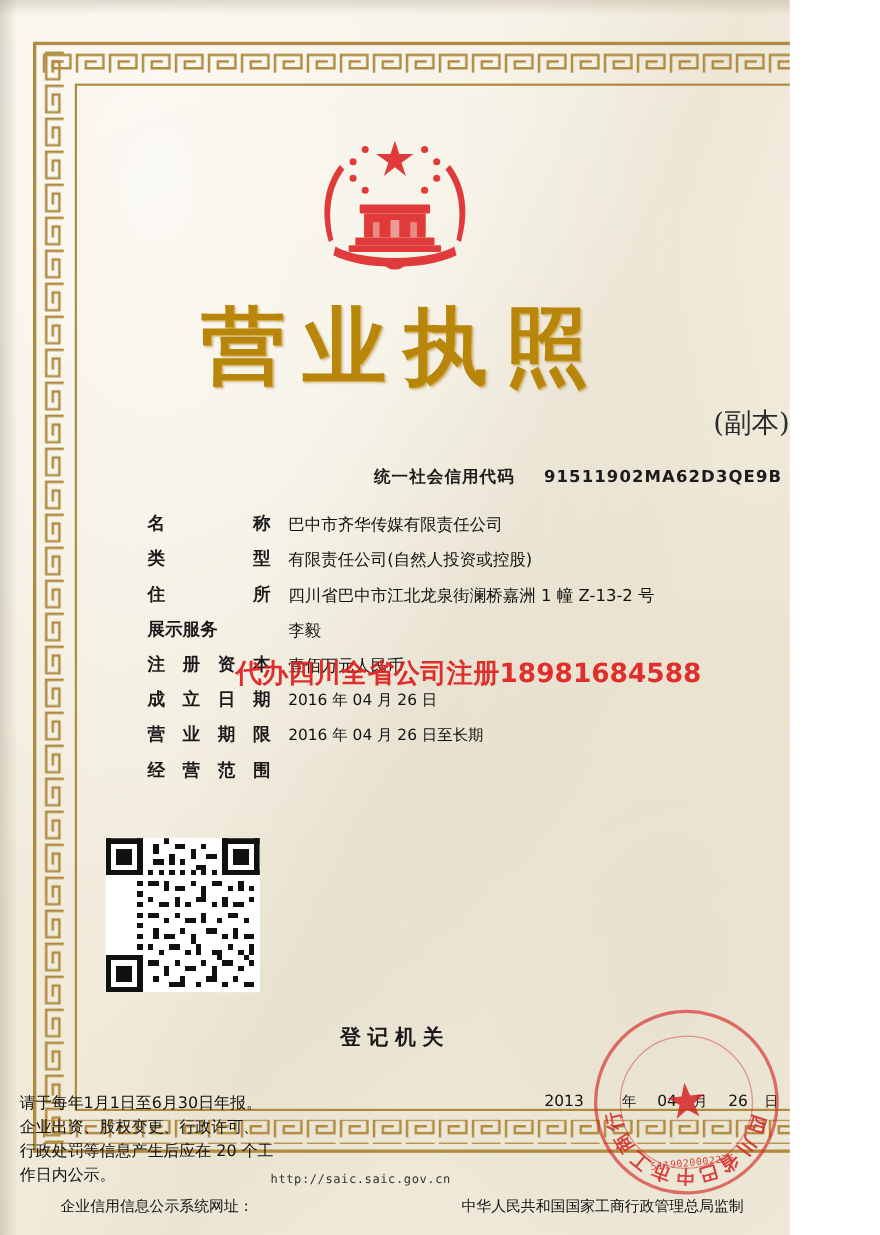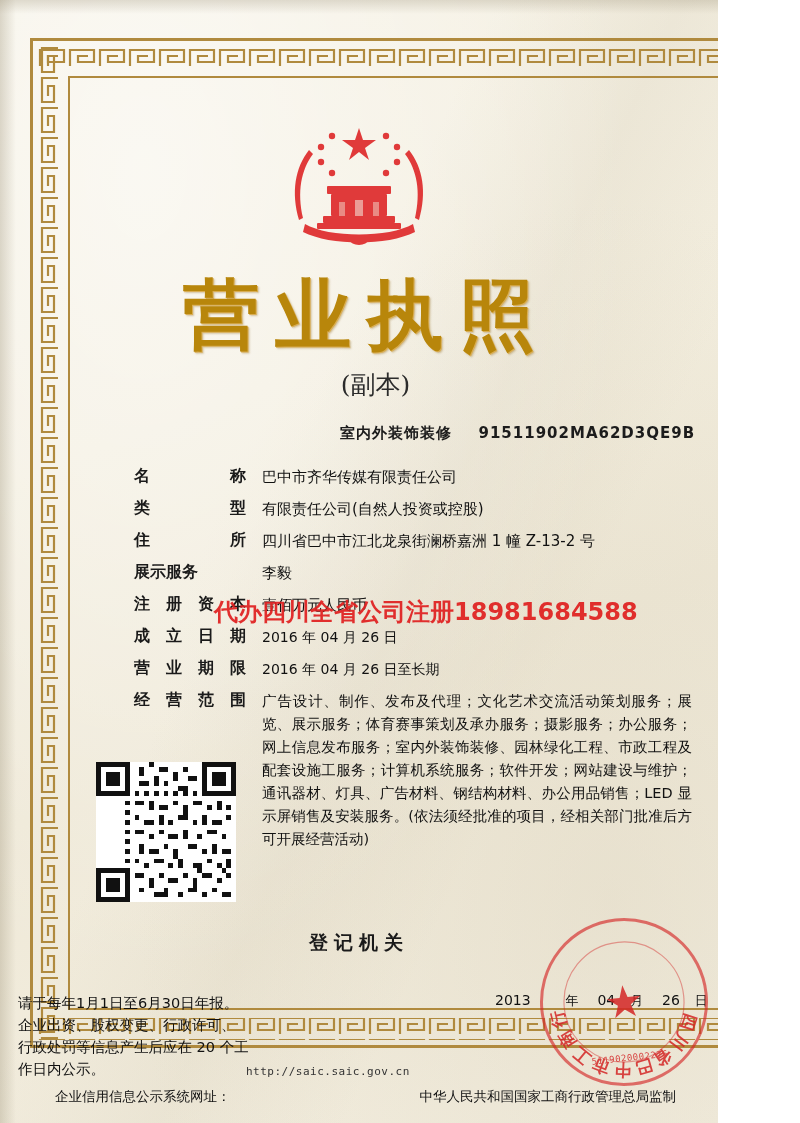--- a/index.html
+++ b/index.html
@@ -82,21 +82,21 @@
     letter-spacing: 16px;
     color: #b8860b;
     text-shadow: 1px 1px 0 #d9ae55, 2px 2px 2px rgba(140,100,20,0.35);
     text-indent: 16px;
   }
   .subtitle {
     position: absolute;
     left: 0;
     right: 0;
     top: 368px;
-    text-align: center;
+    text-align: right;
     font-family: "DejaVu Serif", "Liberation Serif", serif;
     font-size: 25px;
     color: #2b2b2b;
     margin-left: 33px;
   }
 
   .credit-code {
     position: absolute;
     left: 340px;
     top: 424px;
@@ -345,21 +345,21 @@
         <path d="M36,104 C60,118 120,118 144,104 L146,112 C118,126 62,126 34,112 Z"></path>
         <ellipse cx="90" cy="120" rx="9" ry="5"></ellipse>
       </g>
     </svg>
   </div>
 
   <div class="title">营业执照</div>
   <div class="subtitle">(副本)</div>
 
   <div class="credit-code">
-    <span>室内外装饰装修</span>
+    <span>统一社会信用代码</span>
     <span style="display:inline-block;width:14px"></span>
     <span>91511902MA62D3QE9B</span>
   </div>
 
   <div class="fields">
     <div class="row">
       <div class="label">
           <span>名</span>
           <span>称</span>
         </div>
@@ -412,21 +412,20 @@
         </div>
       <div class="value small">2016 年 04 月 26 日至长期</div>
     </div>
     <div class="row">
       <div class="label">
           <span>经</span>
           <span>营</span>
           <span>范</span>
           <span>围</span>
         </div>
-      <div class="value scope">广告设计、制作、发布及代理；文化艺术交流活动策划服务；展览、展示服务；体育赛事策划及承办服务；摄影服务；办公服务；网上信息发布服务；室内外装饰装修、园林绿化工程、市政工程及配套设施工服务；计算机系统服务；软件开发；网站建设与维护；通讯器材、灯具、广告材料、钢结构材料、办公用品销售；LED 显示屏销售及安装服务。(依法须经批准的项目，经相关部门批准后方可开展经营活动)</div>
     </div>
   </div>
 
   <div class="ad-text">代办四川全省公司注册18981684588</div>
 
   <div class="qr">
     <svg width="140" height="140" viewBox="0 0 29 29" xmlns="http://www.w3.org/2000/svg" shape-rendering="crispEdges">
       <rect width="29" height="29" fill="#ffffff"></rect>
       <g fill="#111111">
 

